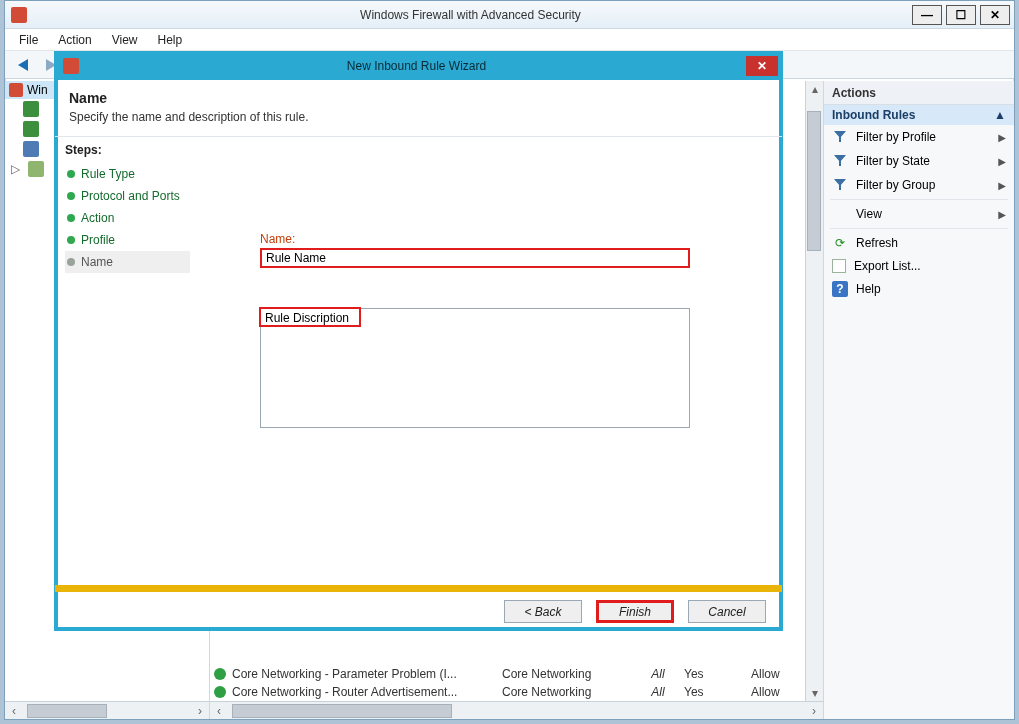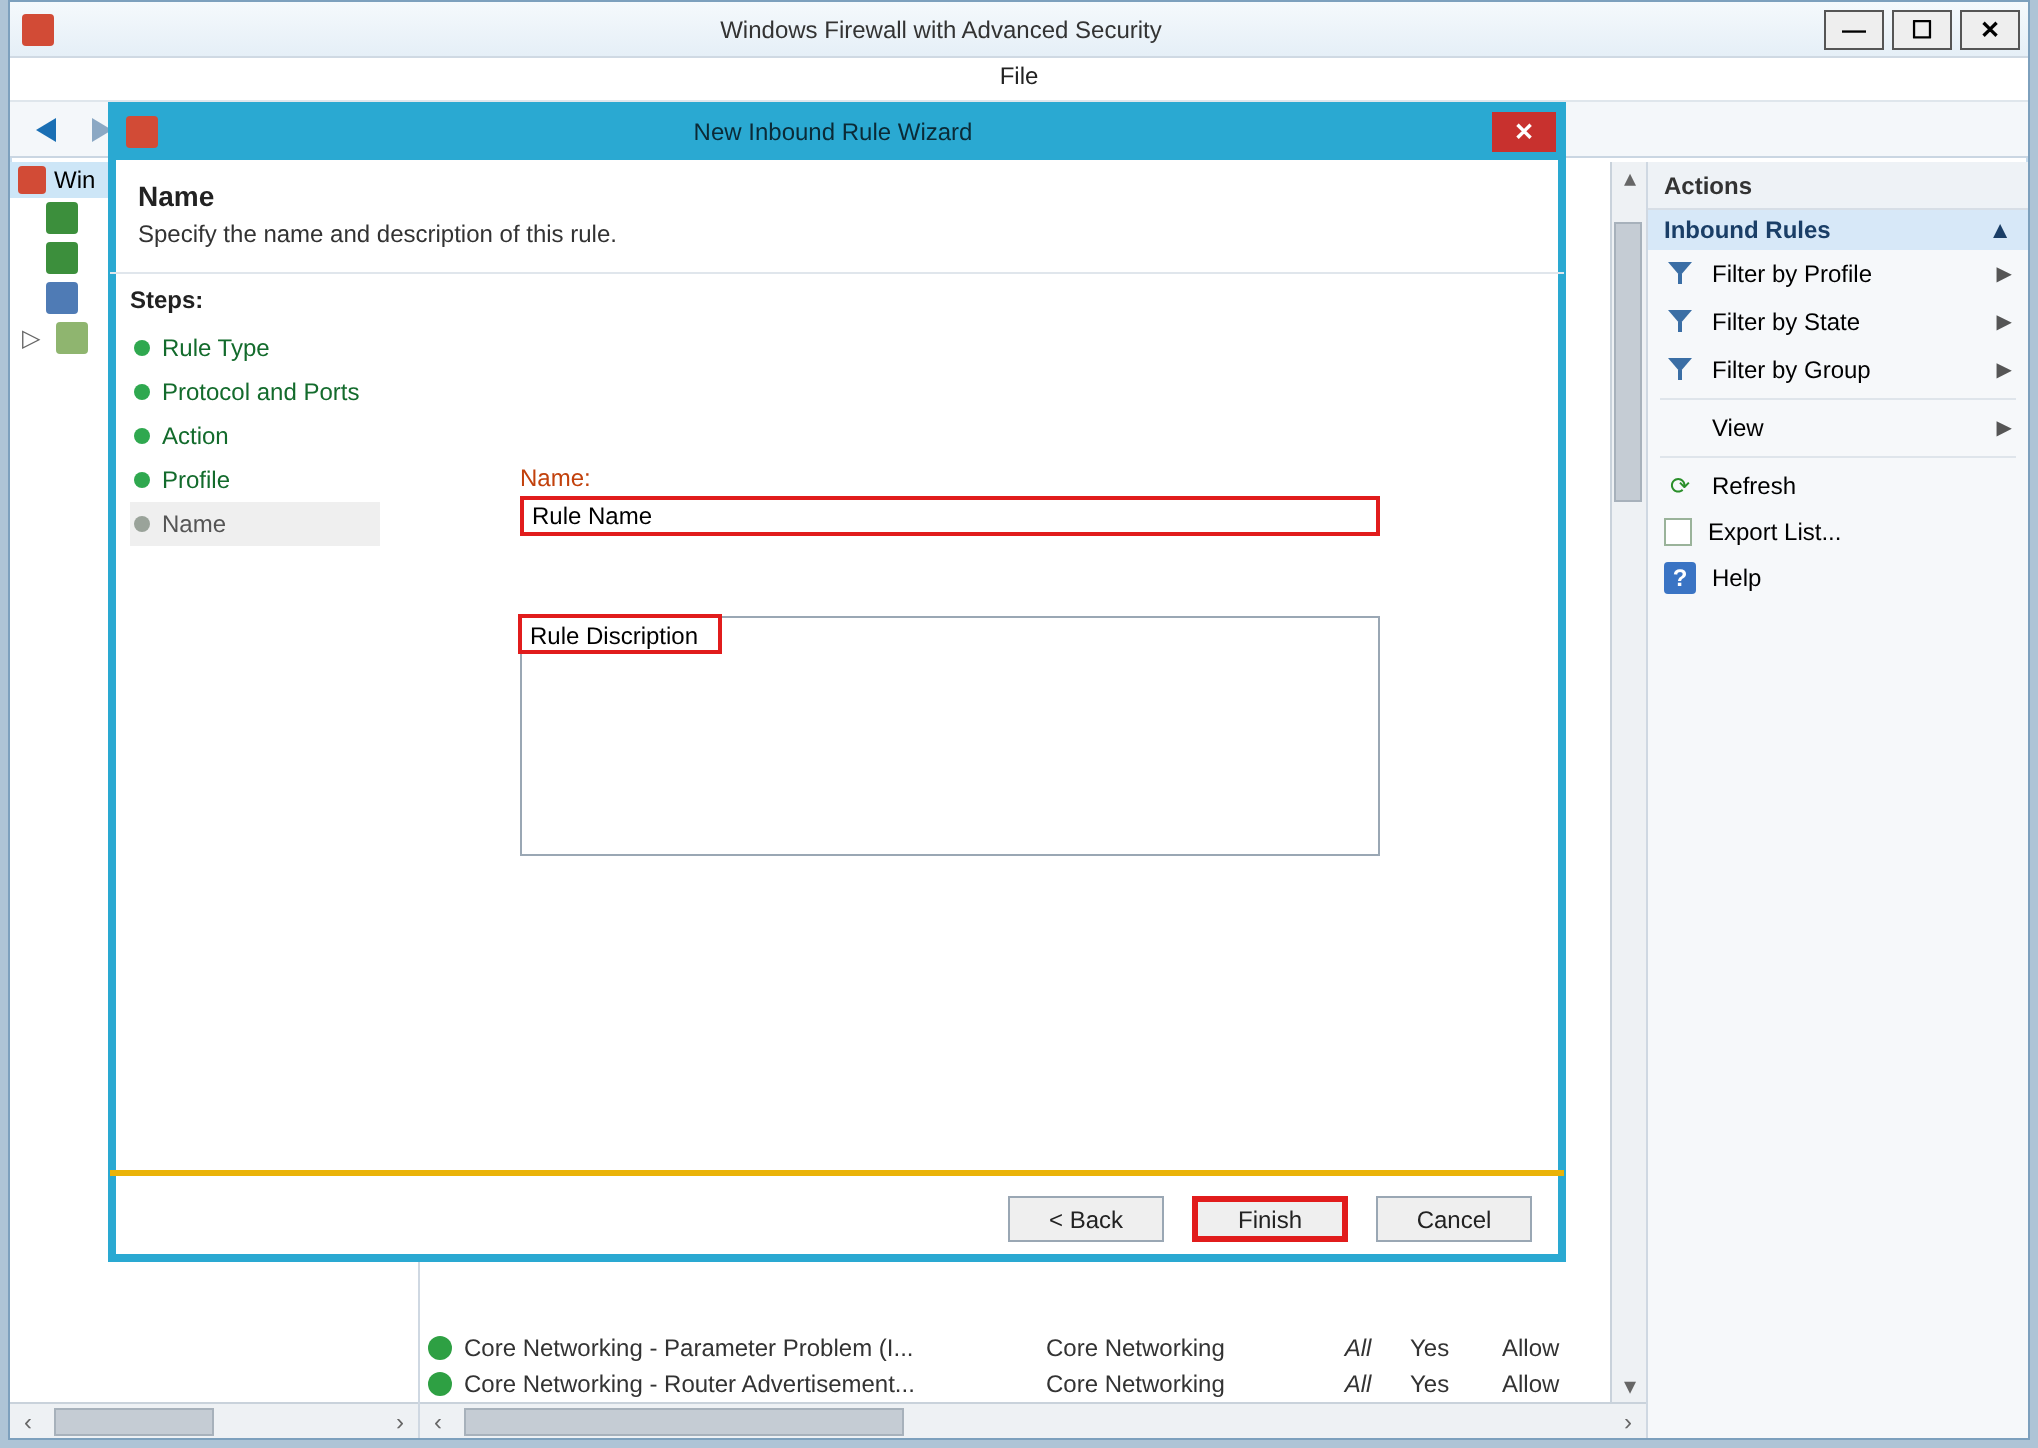--- a/index.html
+++ b/index.html
@@ -4,42 +4,42 @@
 <style>
   *{box-sizing:border-box;margin:0;padding:0;font-family:"Segoe UI",Tahoma,sans-serif;font-size:12px;}
   body{width:1019px;height:724px;background:#aec4d6;position:relative;overflow:hidden;}
   
   .main-window{position:absolute;left:4px;top:0;right:4px;bottom:4px;background:#fff;border:1px solid #7da0bd;box-shadow:0 0 0 1px #c8ddee inset;}
   .titlebar{height:28px;background:linear-gradient(#f5f9fc,#e5eff7);border-bottom:1px solid #cfd9e3;display:flex;align-items:center;}
   .titlebar .icon{width:16px;height:16px;margin:0 6px;display:inline-block;background:#d24b36;border-radius:2px;position:relative;}
   .titlebar .title{flex:1;text-align:center;color:#333;}
   .titlebar .win-btns{display:flex;margin-right:4px;}
   .win-btn{width:30px;height:20px;border:1px solid #555;background:#eee;margin-left:4px;display:flex;align-items:center;justify-content:center;font-weight:bold;cursor:default;}
-  .menubar{height:22px;background:#fff;border-bottom:1px solid #dfe6ec;display:flex;align-items:center;padding:0 4px;flex-direction:column;}
+  .menubar{height:22px;background:#fff;border-bottom:1px solid #dfe6ec;display:flex;align-items:center;padding:0 4px;}
   .menubar span{padding:2px 10px;color:#222;}
   .toolbar{height:28px;background:#f4f7fa;border-bottom:1px solid #cad6e2;display:flex;align-items:center;padding:0 6px;gap:4px;}
   .tb-btn{width:24px;height:22px;display:flex;align-items:center;justify-content:center;border:1px solid transparent;}
   .arrow-left{width:0;height:0;border-top:6px solid transparent;border-bottom:6px solid transparent;border-right:10px solid #1a6fb4;}
   .arrow-right{width:0;height:0;border-top:6px solid transparent;border-bottom:6px solid transparent;border-left:10px solid #8ba8c4;}
   .sep{width:1px;height:20px;background:#c6d3e0;margin:0 3px;}
   .shield-icon{width:16px;height:16px;background:#d24b36;border-radius:2px;}
   
   .body-area{position:absolute;left:0;right:0;top:80px;bottom:0;display:flex;}
   .tree-pane{width:205px;border-right:1px solid #cfd8e2;background:#fff;overflow:hidden;position:relative;}
   .tree-item{display:flex;align-items:center;gap:4px;padding:2px 4px;}
   .tree-item.sel{background:#cde6f7;}
   .tree-icon{width:16px;height:16px;background:#6fa84f;border-radius:2px;}
   .list-pane{flex:1;background:#fff;position:relative;border-right:1px solid #cfd8e2;}
   .list-row{display:flex;height:18px;align-items:center;padding:0 4px;gap:6px;font-size:11px;color:#333;}
   .bullet{width:12px;height:12px;border-radius:50%;background:#2ea043;display:inline-block;}
   .col-name{flex:1;white-space:nowrap;overflow:hidden;}
   .col-group{width:130px;}
   .col-prof{width:40px;text-align:center;font-style:italic;}
   .col-en{width:40px;}
-  .col-act{width:50px;}
+  .col-act{width:50px;margin-left:21px;}
   .scroll-h{position:absolute;bottom:0;left:0;right:0;height:18px;background:#eef1f4;border-top:1px solid #c9d2db;display:flex;align-items:center;}
   .scroll-h .thumb{height:14px;background:#c5ccd4;border:1px solid #a7b1bb;position:absolute;}
   .scroll-btn{width:18px;height:16px;display:flex;align-items:center;justify-content:center;color:#666;}
   .scroll-v{position:absolute;top:0;bottom:18px;right:0;width:18px;background:#eef1f4;border-left:1px solid #c9d2db;}
   .scroll-v .thumb{width:14px;background:#c5ccd4;border:1px solid #a7b1bb;position:absolute;left:1px;}
   .actions-pane{width:190px;background:#f6f8fa;display:flex;flex-direction:column;}
   .actions-hdr{height:24px;background:#eef2f6;border-bottom:1px solid #d7dee6;display:flex;align-items:center;padding:0 8px;font-weight:600;color:#333;}
   .actions-sub{background:#d7e8f8;color:#1a3e67;padding:3px 8px;font-weight:600;display:flex;align-items:center;justify-content:space-between;}
   .actions-item{display:flex;align-items:center;gap:8px;padding:4px 8px;}
   .actions-item .ai-icon{width:16px;height:16px;display:inline-flex;align-items:center;justify-content:center;}
@@ -61,21 +61,21 @@
   .step .dot{width:8px;height:8px;border-radius:50%;background:#2fa84f;}
   .step.current{background:#efefef;color:#555;}
   .step.current .dot{background:#9aa39a;}
   .wiz-form{flex:1;padding:70px 40px 10px 60px;}
   .wiz-form label{display:block;color:#c2410c;margin-bottom:2px;margin-top:25px;}
   .name-input{width:430px;height:20px;border:1px solid #9aa7b4;padding:1px 4px;font-size:12px;}
   .red-box{border:2px solid #e11c1c !important;}
   .desc-box{width:430px;height:120px;border:1px solid #9aa7b4;padding:2px 4px;font-size:12px;resize:none;}
   .desc-wrap{position:relative;margin-top:10px;}
   .desc-highlight{position:absolute;left:-1px;top:-1px;width:102px;height:20px;border:2px solid #e11c1c;pointer-events:none;}
-  .wiz-buttons{height:46px;border-top:3px solid #eab308;display:flex;align-items:center;justify-content:flex-end;gap:14px;padding-right:16px;}
+  .wiz-buttons{height:46px;border-top:7px solid #eab308;display:flex;align-items:center;justify-content:flex-end;gap:14px;padding-right:16px;font-style:italic;}
   .btn{width:78px;height:23px;background:#efefef;border:1px solid #9aa7b4;color:#222;display:flex;align-items:center;justify-content:center;}
   .btn.primary{border:3px solid #e11c1c;}
   .funnel{width:12px;height:12px;position:relative;}
   .funnel:before{content:"";position:absolute;left:0;top:0;border-left:6px solid transparent;border-right:6px solid transparent;border-top:7px solid #3a6ea5;}
   .funnel:after{content:"";position:absolute;left:5px;top:6px;width:2px;height:5px;background:#3a6ea5;}
 </style>
 </head>
 <body>
 
 <div class="main-window">

